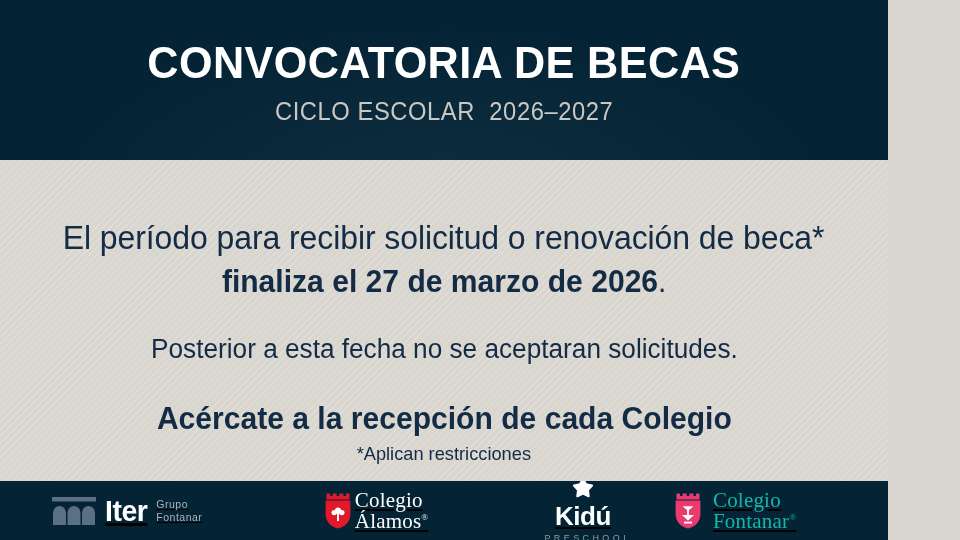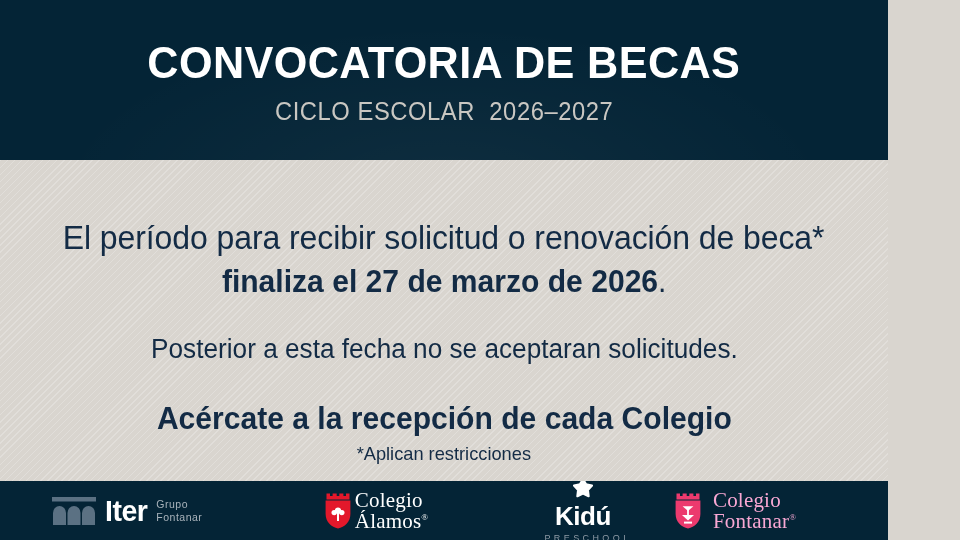--- a/index.html
+++ b/index.html
@@ -127,20 +127,21 @@
     background: #042436;
     display: flex;
     align-items: center;
     box-sizing: border-box;
     padding: 0 30px 0 52px;
   }
 
   .logo {
     display: flex;
     align-items: center;
+    text-decoration: underline;
   }
 
   
   .logo-iter { gap: 8px; }
   .iter-mark {
     width: 44px;
     height: 28px;
     position: relative;
     flex: 0 0 auto;
   }
@@ -200,21 +201,21 @@
     font-size: 9px;
     letter-spacing: 3.4px;
     margin-top: 5px;
     margin-left: 10px;
     line-height: 1;
   }
 
   
   .logo-fontanar { gap: 10px; }
   .fontanar-name {
-    color: #f9a8d4;
+    color: #14b8a6;
     font-family: "Liberation Serif", serif;
     font-size: 21px;
     letter-spacing: 0.2px;
     line-height: 1;
   }
   .fontanar-name .tm {
     font-size: 9px;
     vertical-align: super;
   }
 

